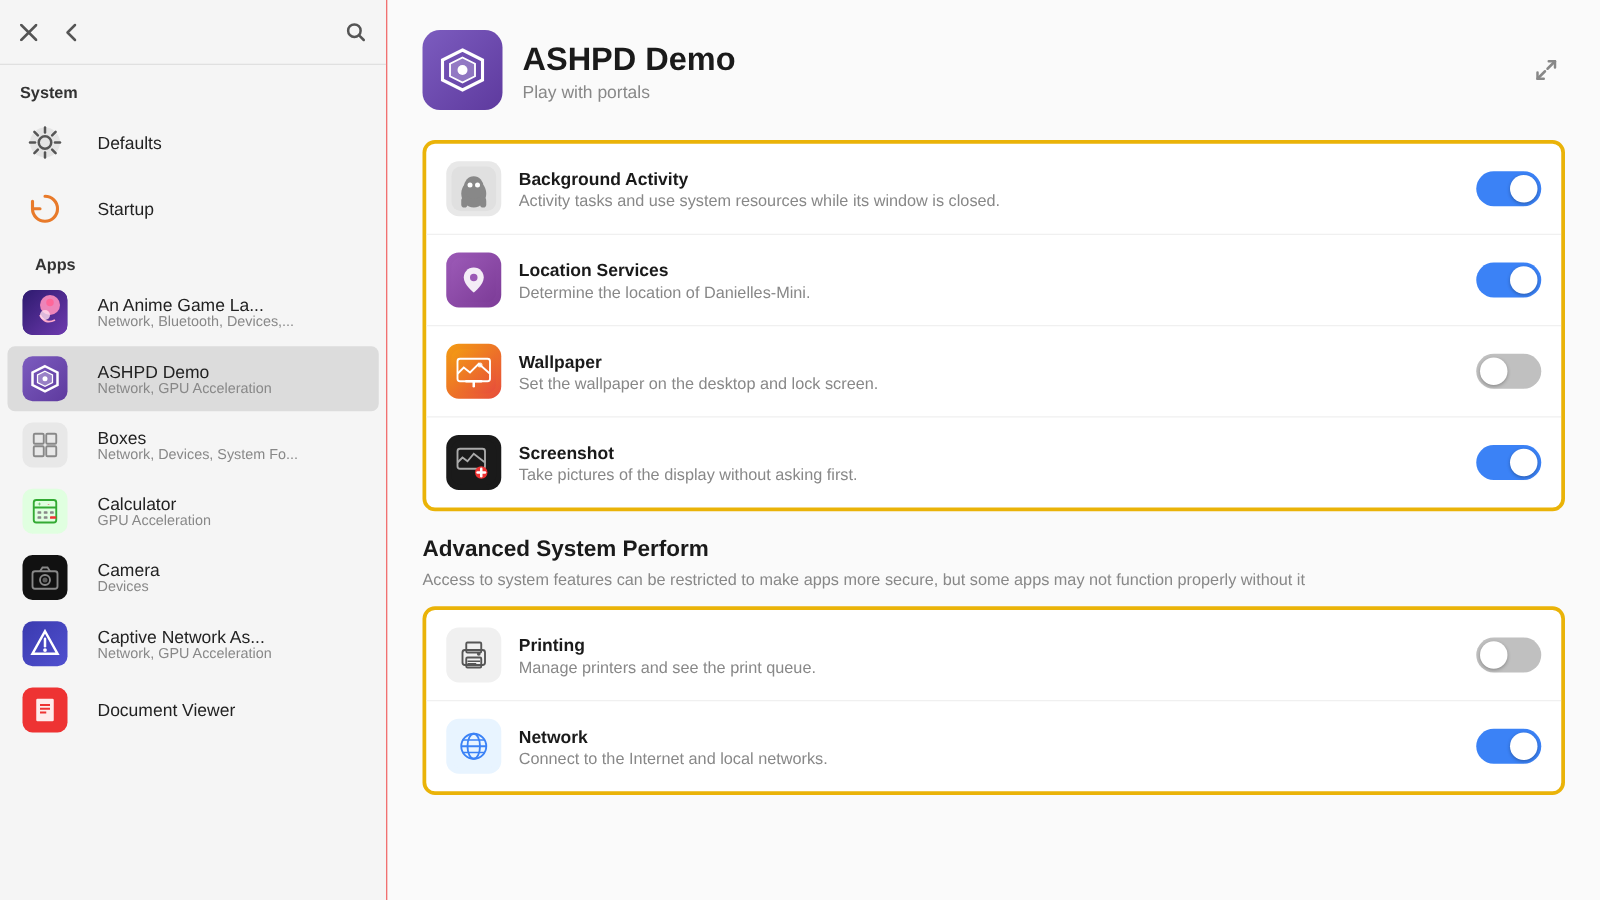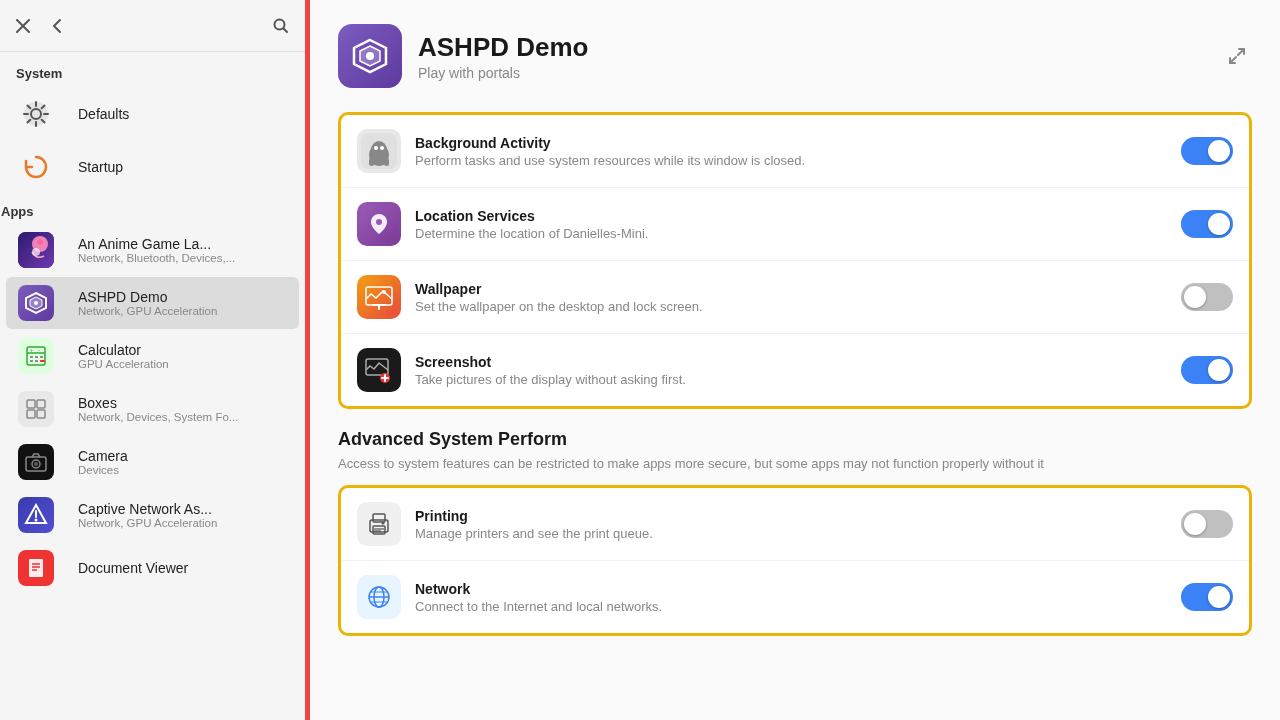--- a/index.html
+++ b/index.html
@@ -10,21 +10,21 @@
       height: 720px;
       overflow: hidden;
       display: flex;
     }
 
     
     .sidebar {
       width: 310px;
       min-width: 310px;
       background: #f5f5f5;
-      border-right: 5px solid #ef4444;
+      border-right: 1px solid #ef4444;
       display: flex;
       flex-direction: column;
       height: 720px;
       overflow: hidden;
     }
 
     .sidebar-top-bar {
       display: flex;
       align-items: center;
       padding: 8px 12px;
@@ -91,21 +91,21 @@
     .sidebar-item-sub {
       font-size: 11.5px;
       color: #888;
       white-space: nowrap;
       overflow: hidden;
       text-overflow: ellipsis;
       max-width: 200px;
     }
 
     .apps-section-label {
-      padding: 10px 1px 4px;
+      padding: 10px 28px 4px;
       font-size: 13px;
       font-weight: 600;
       color: #333;
     }
 
     .sidebar-scroll {
       overflow-y: auto;
       flex: 1;
     }
 
@@ -371,20 +371,35 @@
           <circle cx="12" cy="12" r="2" fill="white"></circle>
         </svg>
       </div>
       <div class="sidebar-item-text">
         <span class="sidebar-item-title">ASHPD Demo</span>
         <span class="sidebar-item-sub">Network, GPU Acceleration</span>
       </div>
     </div>
 
     <div class="sidebar-item">
+      <div class="sidebar-item-icon" style="background: #e8e8e8;">
+        <svg width="24" height="24" viewBox="0 0 24 24">
+          <rect x="3" y="3" width="8" height="8" rx="1" fill="none" stroke="#888" stroke-width="1.5"></rect>
+          <rect x="13" y="3" width="8" height="8" rx="1" fill="none" stroke="#888" stroke-width="1.5"></rect>
+          <rect x="3" y="13" width="8" height="8" rx="1" fill="none" stroke="#888" stroke-width="1.5"></rect>
+          <rect x="13" y="13" width="8" height="8" rx="1" fill="none" stroke="#888" stroke-width="1.5"></rect>
+        </svg>
+      </div>
+      <div class="sidebar-item-text">
+        <span class="sidebar-item-title">Boxes</span>
+        <span class="sidebar-item-sub">Network, Devices, System Fo...</span>
+      </div>
+    </div>
+
+    <div class="sidebar-item">
       <div class="sidebar-item-icon" style="background: #e0ffe0;">
         <svg width="24" height="24" viewBox="0 0 24 24">
           <rect x="3" y="3" width="18" height="18" rx="2" fill="none" stroke="#3a3" stroke-width="1.5"></rect>
           <line x1="3" y1="9" x2="21" y2="9" stroke="#3a3" stroke-width="1.5"></line>
           <text x="6" y="7.5" font-size="5" fill="#3a3">+</text>
           <text x="14" y="7.5" font-size="5" fill="#e33">-</text>
           <rect x="6" y="12" width="3" height="2" rx="0.5" fill="#888"></rect>
           <rect x="11" y="12" width="3" height="2" rx="0.5" fill="#888"></rect>
           <rect x="16" y="12" width="3" height="2" rx="0.5" fill="#888"></rect>
           <rect x="6" y="16" width="3" height="2" rx="0.5" fill="#888"></rect>
@@ -392,35 +407,20 @@
           <rect x="16" y="16" width="5" height="2" rx="0.5" fill="#e33"></rect>
         </svg>
       </div>
       <div class="sidebar-item-text">
         <span class="sidebar-item-title">Calculator</span>
         <span class="sidebar-item-sub">GPU Acceleration</span>
       </div>
     </div>
 
     <div class="sidebar-item">
-      <div class="sidebar-item-icon" style="background: #e8e8e8;">
-        <svg width="24" height="24" viewBox="0 0 24 24">
-          <rect x="3" y="3" width="8" height="8" rx="1" fill="none" stroke="#888" stroke-width="1.5"></rect>
-          <rect x="13" y="3" width="8" height="8" rx="1" fill="none" stroke="#888" stroke-width="1.5"></rect>
-          <rect x="3" y="13" width="8" height="8" rx="1" fill="none" stroke="#888" stroke-width="1.5"></rect>
-          <rect x="13" y="13" width="8" height="8" rx="1" fill="none" stroke="#888" stroke-width="1.5"></rect>
-        </svg>
-      </div>
-      <div class="sidebar-item-text">
-        <span class="sidebar-item-title">Boxes</span>
-        <span class="sidebar-item-sub">Network, Devices, System Fo...</span>
-      </div>
-    </div>
-
-    <div class="sidebar-item">
       <div class="sidebar-item-icon" style="background: #111;">
         <svg width="24" height="24" viewBox="0 0 24 24">
           <rect x="2" y="7" width="20" height="14" rx="2" fill="none" stroke="#888" stroke-width="1.5"></rect>
           <circle cx="12" cy="14" r="4" fill="none" stroke="#888" stroke-width="1.5"></circle>
           <path d="M8 7 L10 4 L14 4 L16 7" fill="none" stroke="#888" stroke-width="1.5"></path>
           <circle cx="12" cy="14" r="2" fill="#aaa" opacity="0.5"></circle>
         </svg>
       </div>
       <div class="sidebar-item-text">
         <span class="sidebar-item-title">Camera</span>
@@ -493,21 +493,21 @@
           <ellipse cx="18" cy="22" rx="10" ry="11" fill="#888"></ellipse>
           <ellipse cx="18" cy="17" rx="8" ry="9" fill="#888"></ellipse>
           <circle cx="15" cy="15" r="2" fill="white"></circle>
           <circle cx="21" cy="15" r="2" fill="white"></circle>
           <rect x="8" y="25" width="5" height="8" rx="2.5" fill="#888"></rect>
           <rect x="23" y="25" width="5" height="8" rx="2.5" fill="#888"></rect>
         </svg>
       </div>
       <div class="perm-text">
         <div class="perm-title">Background Activity</div>
-        <div class="perm-desc">Perform tasks and use system resources while its window is closed.</div>
+        <div class="perm-desc">Activity tasks and use system resources while its window is closed.</div>
       </div>
       <div class="toggle on">
         <div class="toggle-knob"></div>
       </div>
     </div>
 
     <div class="permission-row">
       <div class="perm-icon icon-location">
         <svg width="36" height="36" viewBox="0 0 36 36">
           <rect width="36" height="36" rx="8" fill="url(#locGrad)"></rect>

